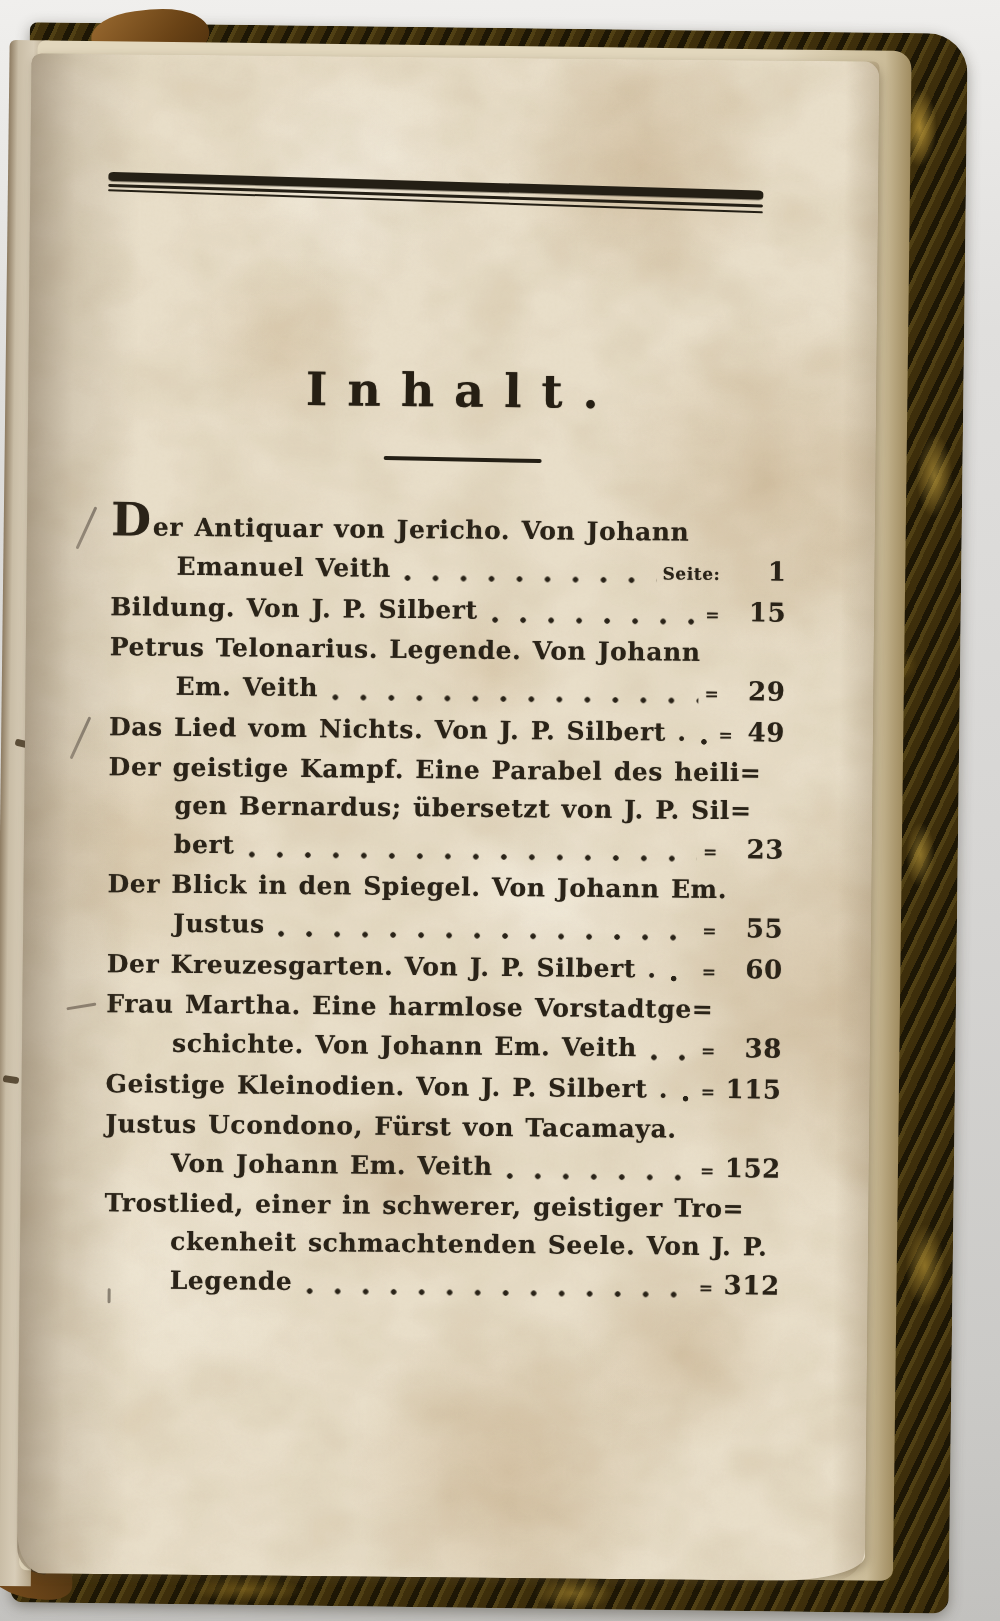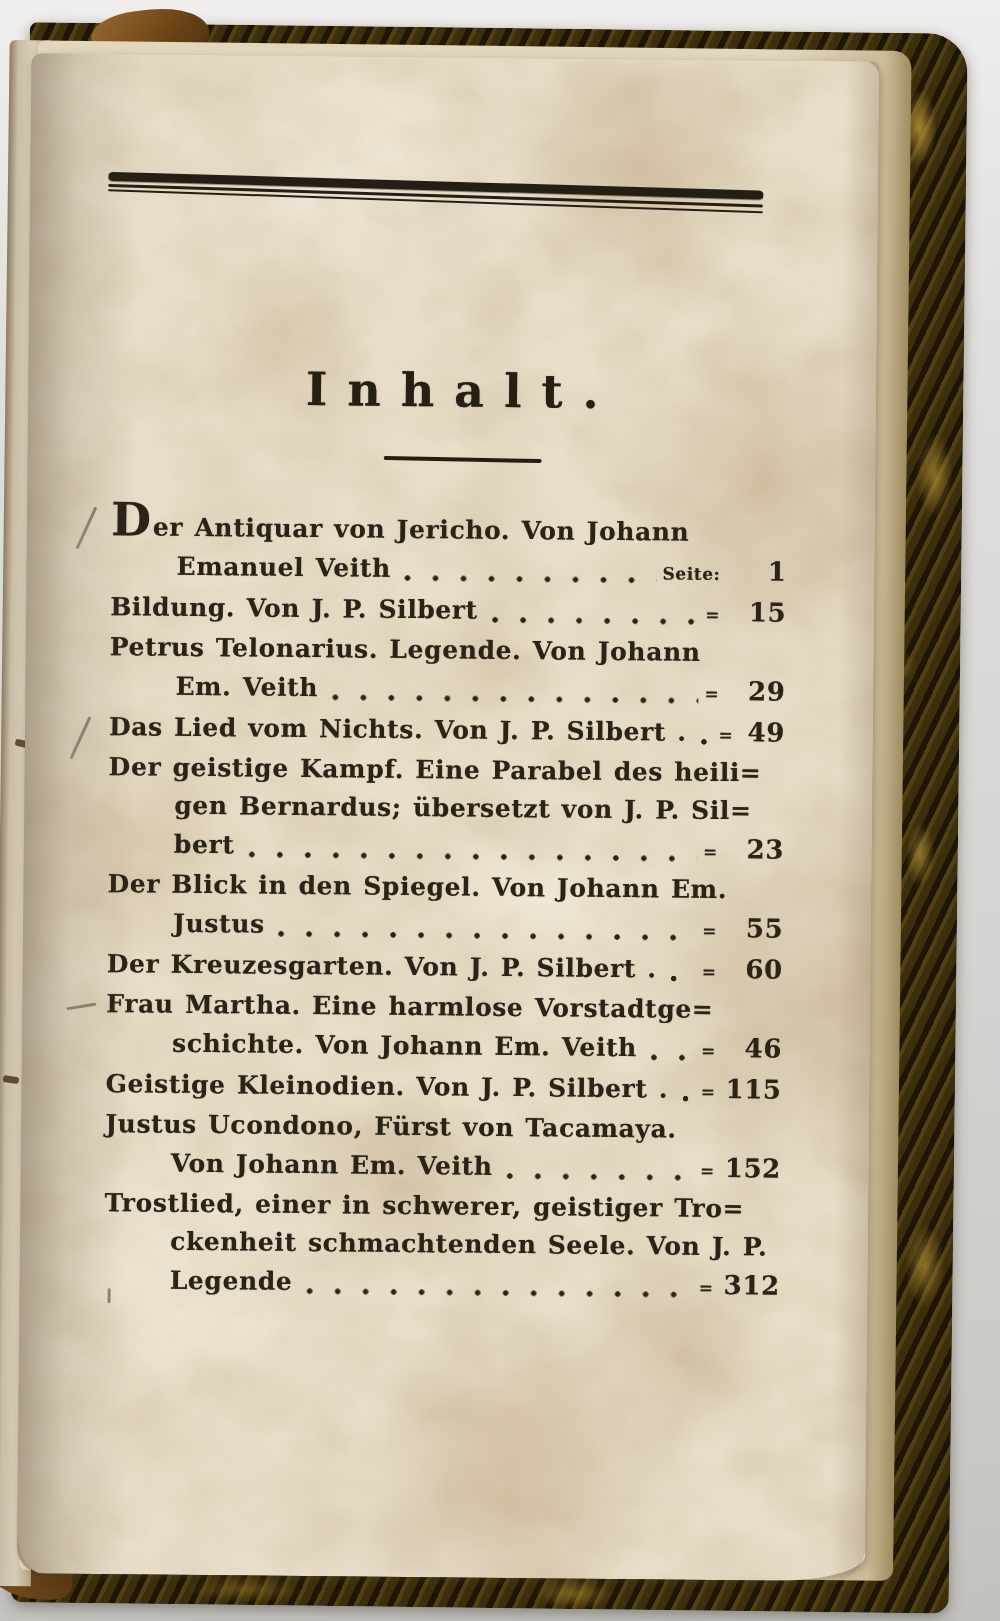--- a/index.html
+++ b/index.html
@@ -188,21 +188,21 @@
     <span class="marker">=</span>
     <span class="pagenum">60</span>
   </div>
           </div>
           <div>
             <div class="line">Frau Martha. Eine harmlose Vorstadtge=</div>
             <div class="line lastline indent">
     <span class="txt">schichte. Von Johann Em. Veith</span>
     <span class="leader"></span>
     <span class="marker">=</span>
-    <span class="pagenum">46</span>
+    <span class="pagenum">38</span>
   </div>
           </div>
           <div>
             <div class="line lastline">
     <span class="txt">Geistige Kleinodien. Von J. P. Silbert .</span>
     <span class="leader"></span>
     <span class="marker">=</span>
     <span class="pagenum">115</span>
   </div>
           </div>

